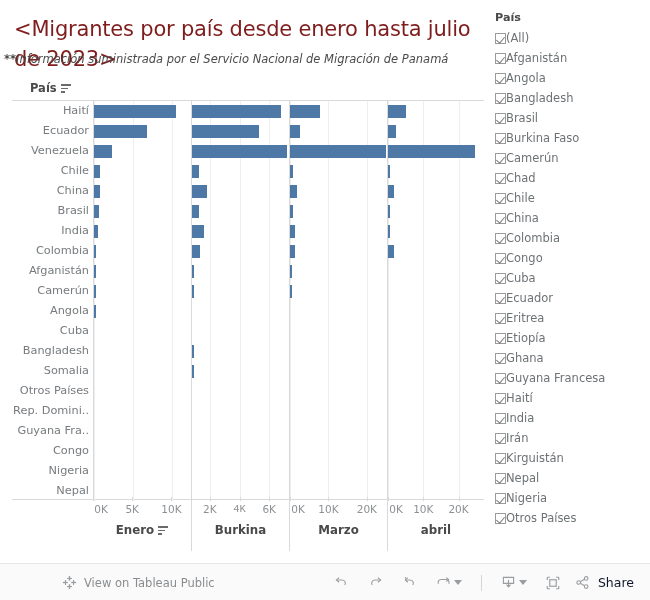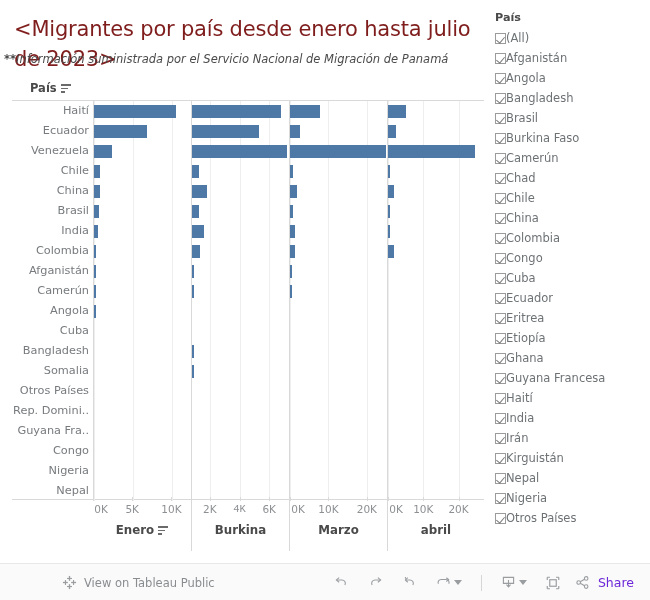--- a/index.html
+++ b/index.html
@@ -155,21 +155,21 @@
     display: flex; align-items: center; gap: 4px;
   }
   .tb-btn {
     width: 30px; height: 26px; display: flex; align-items: center; justify-content: center;
     color: #9a9da0;
   }
   .tb-btn.wide { width: 40px; gap: 2px; }
   .tb-sep { width: 1px; height: 16px; background: #d6d6d6; margin: 0 8px; }
   .share-btn {
     display: flex; align-items: center; gap: 7px; padding: 0 6px 0 2px;
-    color: #6d28d9; font-size: 12.5px;
+    color: #0f172a; font-size: 12.5px;
   }
   .caret {
     width: 0; height: 0;
     border-left: 4px solid transparent; border-right: 4px solid transparent;
     border-top: 5px solid #9a9da0;
   }
   svg { display: block; }
 </style>
 </head>
 <body>

